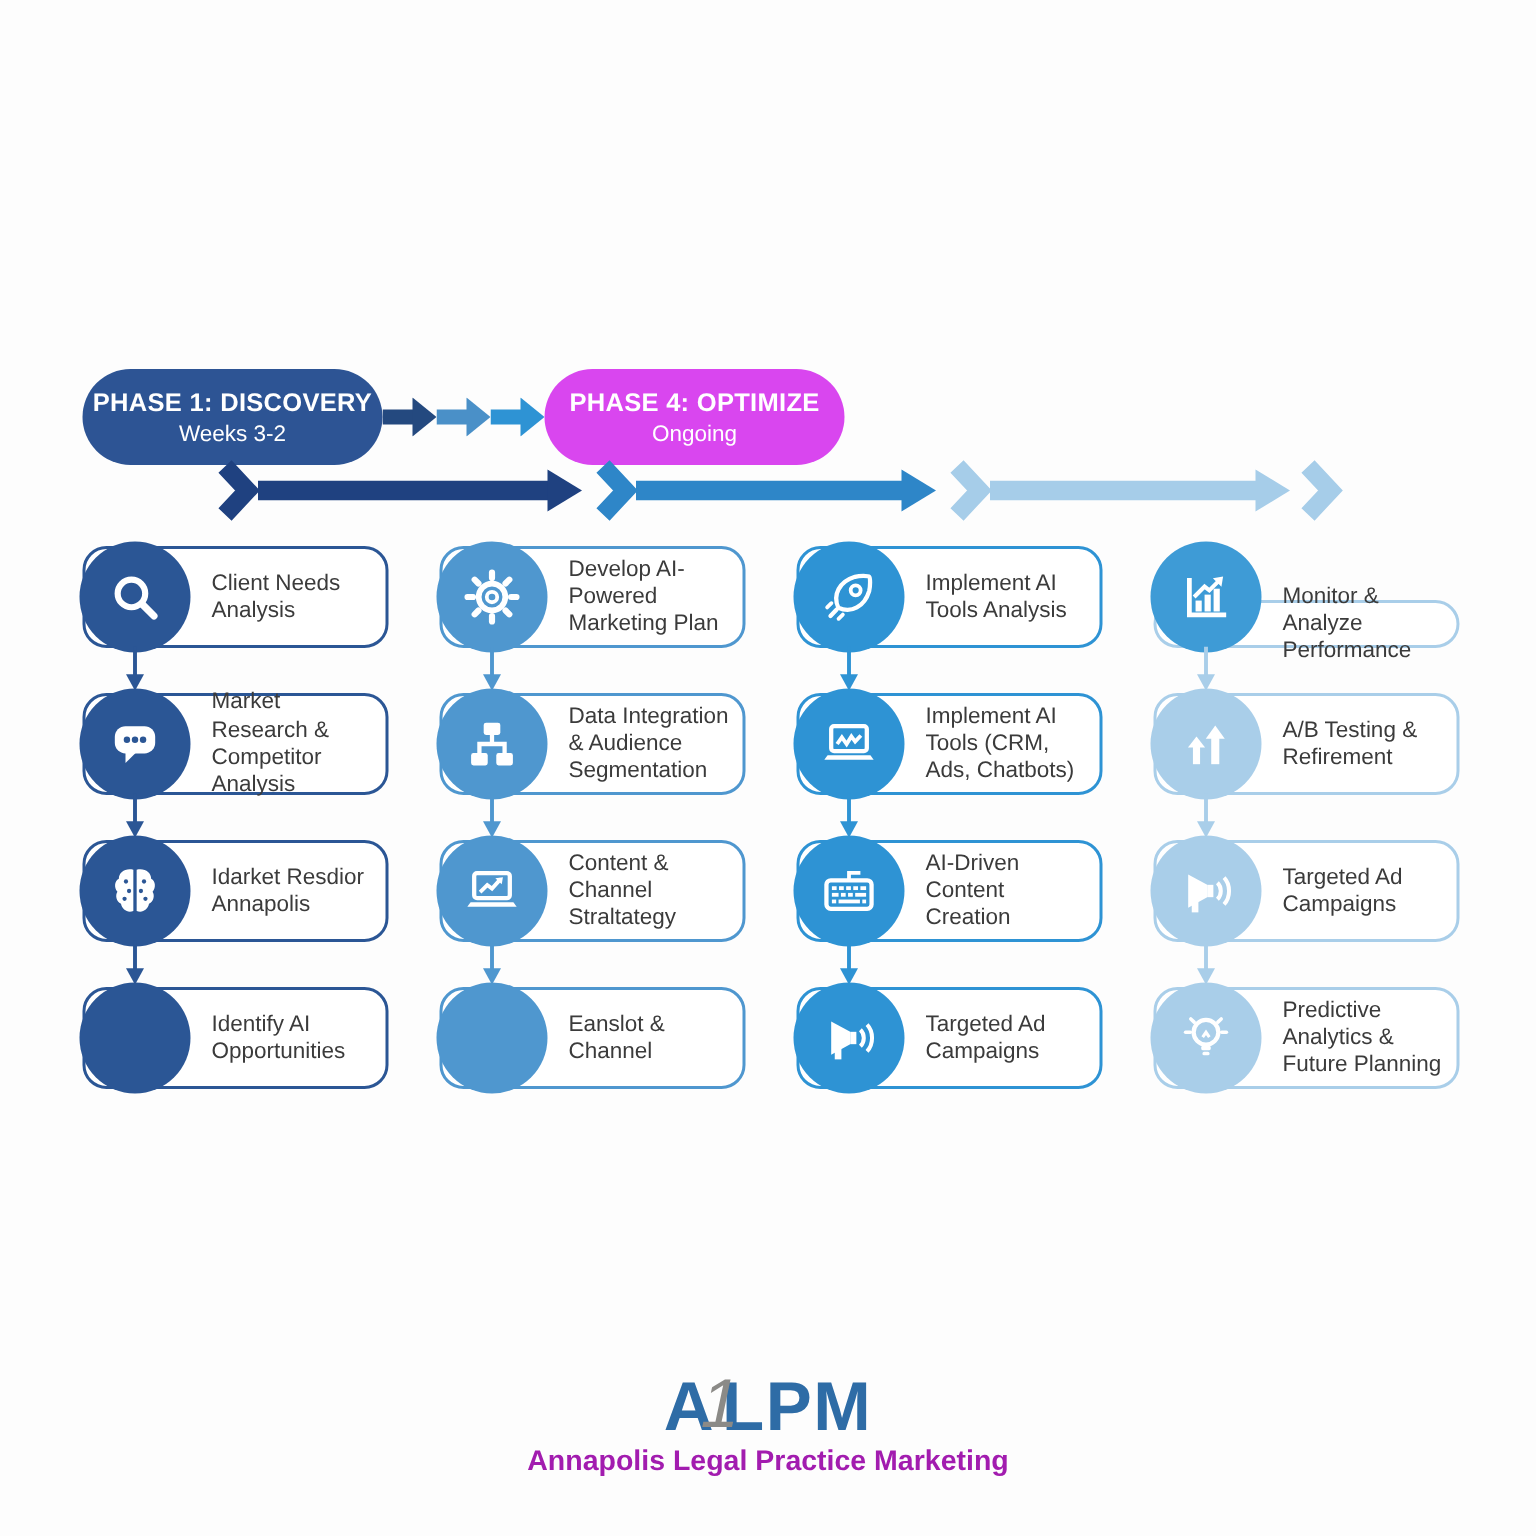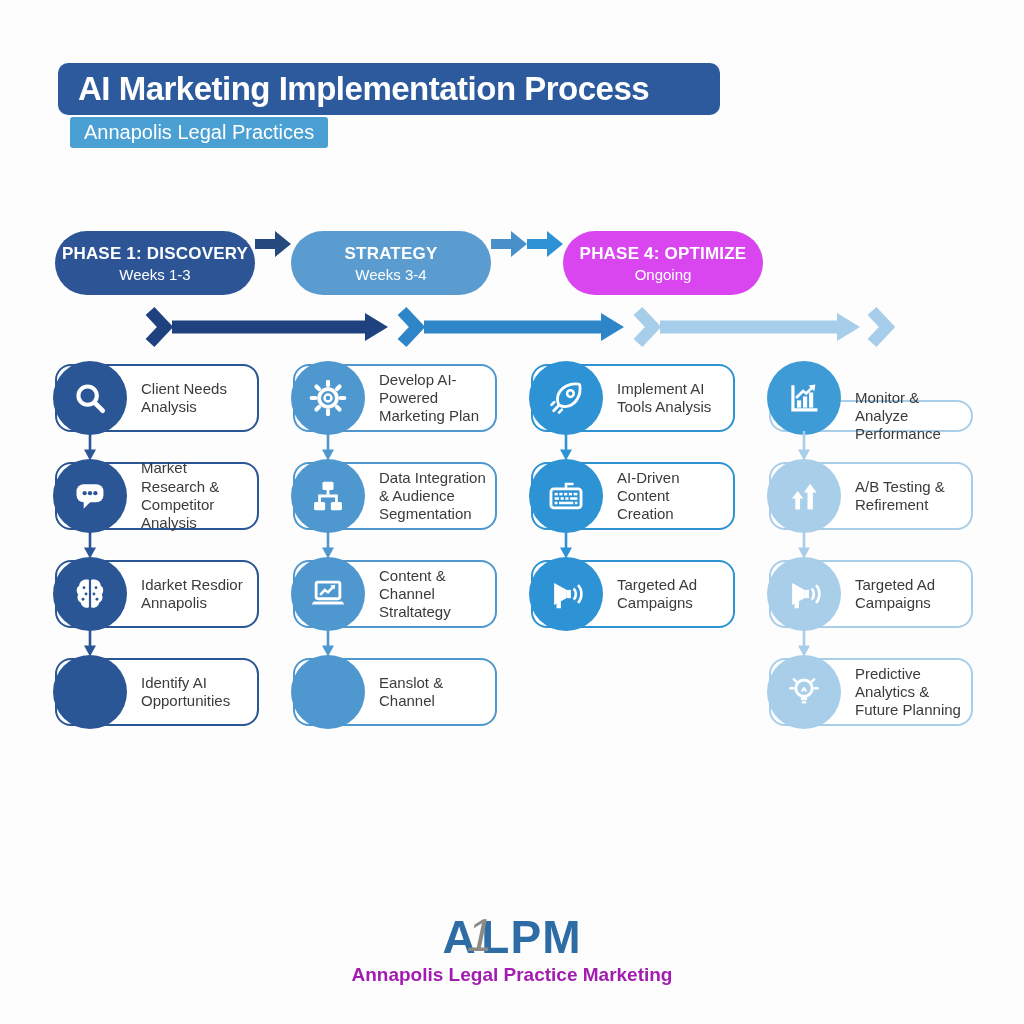--- a/index.html
+++ b/index.html
@@ -8,21 +8,21 @@
 
   
   .header{position:absolute;left:58px;top:63px;}
   .title-bar{width:662px;height:52px;border-radius:10px;display:flex;align-items:center;
              padding-left:20px;box-sizing:border-box;}
   .title-bar h1{margin:0;font-size:33px;font-weight:bold;color:#fff;letter-spacing:-.5px;}
   .subtitle-bar{display:inline-block;margin-top:2px;margin-left:12px;height:31px;line-height:31px;
                 padding:0 14px;border-radius:3px;color:#fff;font-size:20px;}
 
   
-  .phase-row{position:absolute;left:55px;top:231px;display:flex;align-items:flex-start;}
+  .phase-row{position:absolute;left:55px;top:246px;display:flex;align-items:center;}
   .pill{width:200px;height:64px;border-radius:32px;display:flex;flex-direction:column;
         justify-content:center;align-items:center;color:#fff;}
   .pill-name{font-size:17px;font-weight:bold;letter-spacing:.2px;}
   .pill-period{font-size:15px;margin-top:2px;}
   .phase-arrow{width:36px;height:26px;flex:0 0 36px;}
 
   
   .timeline{position:absolute;left:0;top:305px;width:1024px;height:44px;}
 
   
@@ -160,42 +160,32 @@
           <line x1="18.6" y1="9.6" x2="20.6" y2="9.6"></line>
         <line x1="5.6" y1="4" x2="7" y2="5.3"></line>
           <line x1="18.4" y1="4" x2="17" y2="5.3"></line>
       </g>
     </symbol>
   </defs>
 </svg>
 
 <div class="canvas">
 
-  <div class="header">
-    <div class="title-bar" style="background: rgb(45, 90, 156);">
-      <h1>AI Marketing Implementation Process</h1>
-    </div>
-    <div class="subtitle-bar" style="background: rgb(74, 160, 210);">Annapolis Legal Practices</div>
-  </div>
 
   <div class="phase-row">
   <div class="pill" style="background: rgb(45, 84, 148);">
     <div class="pill-name">PHASE 1: DISCOVERY</div>
-    <div class="pill-period">Weeks 1-3</div>
+    <div class="pill-period">Weeks 3-2</div>
   </div>
 
   <svg class="phase-arrow" viewBox="0 0 36 26">
     <rect x="0" y="8" width="22" height="10" fill="#24497f"></rect>
     <polygon points="20,0 36,13 20,26" fill="#24497f"></polygon>
   </svg>
 
-  <div class="pill" style="background: rgb(91, 156, 208);">
-    <div class="pill-name">STRATEGY</div>
-    <div class="pill-period">Weeks 3-4</div>
-  </div>
 
   <svg class="phase-arrow" viewBox="0 0 36 26">
     <rect x="0" y="8" width="22" height="10" fill="#4a90c8"></rect>
     <polygon points="20,0 36,13 20,26" fill="#4a90c8"></polygon>
   </svg>
 
 
   <svg class="phase-arrow" viewBox="0 0 36 26">
     <rect x="0" y="8" width="22" height="10" fill="#2e93d4"></rect>
     <polygon points="20,0 36,13 20,26" fill="#2e93d4"></polygon>
@@ -344,20 +334,34 @@
       <svg viewBox="0 0 24 24" style="--cc: #2e93d4;">
               <use href="#rocket-icon" xlink:href="#rocket-icon"></use>
             </svg>
     </div>
     <svg class="connector" viewBox="0 0 18 30">
       <line x1="9" y1="0" x2="9" y2="20" stroke-width="2.6" stroke="#2e93d4"></line>
       <polygon points="3,18.5 15,18.5 9,29.5" fill="#2e93d4"></polygon>
     </svg>
   </div>
 
+  <div class="item">
+    <div class="item-box" style="border-color: rgb(46, 147, 212);">
+      <span class="item-label">Implement AI Tools (CRM, Ads, Chatbots)</span>
+    </div>
+    <div class="item-circle" style="background: rgb(46, 147, 212);">
+      <svg viewBox="0 0 24 24" style="--cc: #2e93d4;">
+              <use href="#laptop-scribble-icon" xlink:href="#laptop-scribble-icon"></use>
+            </svg>
+    </div>
+    <svg class="connector" viewBox="0 0 18 30">
+      <line x1="9" y1="0" x2="9" y2="20" stroke-width="2.6" stroke="#2e93d4"></line>
+      <polygon points="3,18.5 15,18.5 9,29.5" fill="#2e93d4"></polygon>
+    </svg>
+  </div>
 
   <div class="item">
     <div class="item-box" style="border-color: rgb(46, 147, 212);">
       <span class="item-label">AI-Driven Content Creation</span>
     </div>
     <div class="item-circle" style="background: rgb(46, 147, 212);">
       <svg viewBox="0 0 24 24" style="--cc: #2e93d4;">
               <use href="#keyboard-icon" xlink:href="#keyboard-icon"></use>
             </svg>
     </div>

